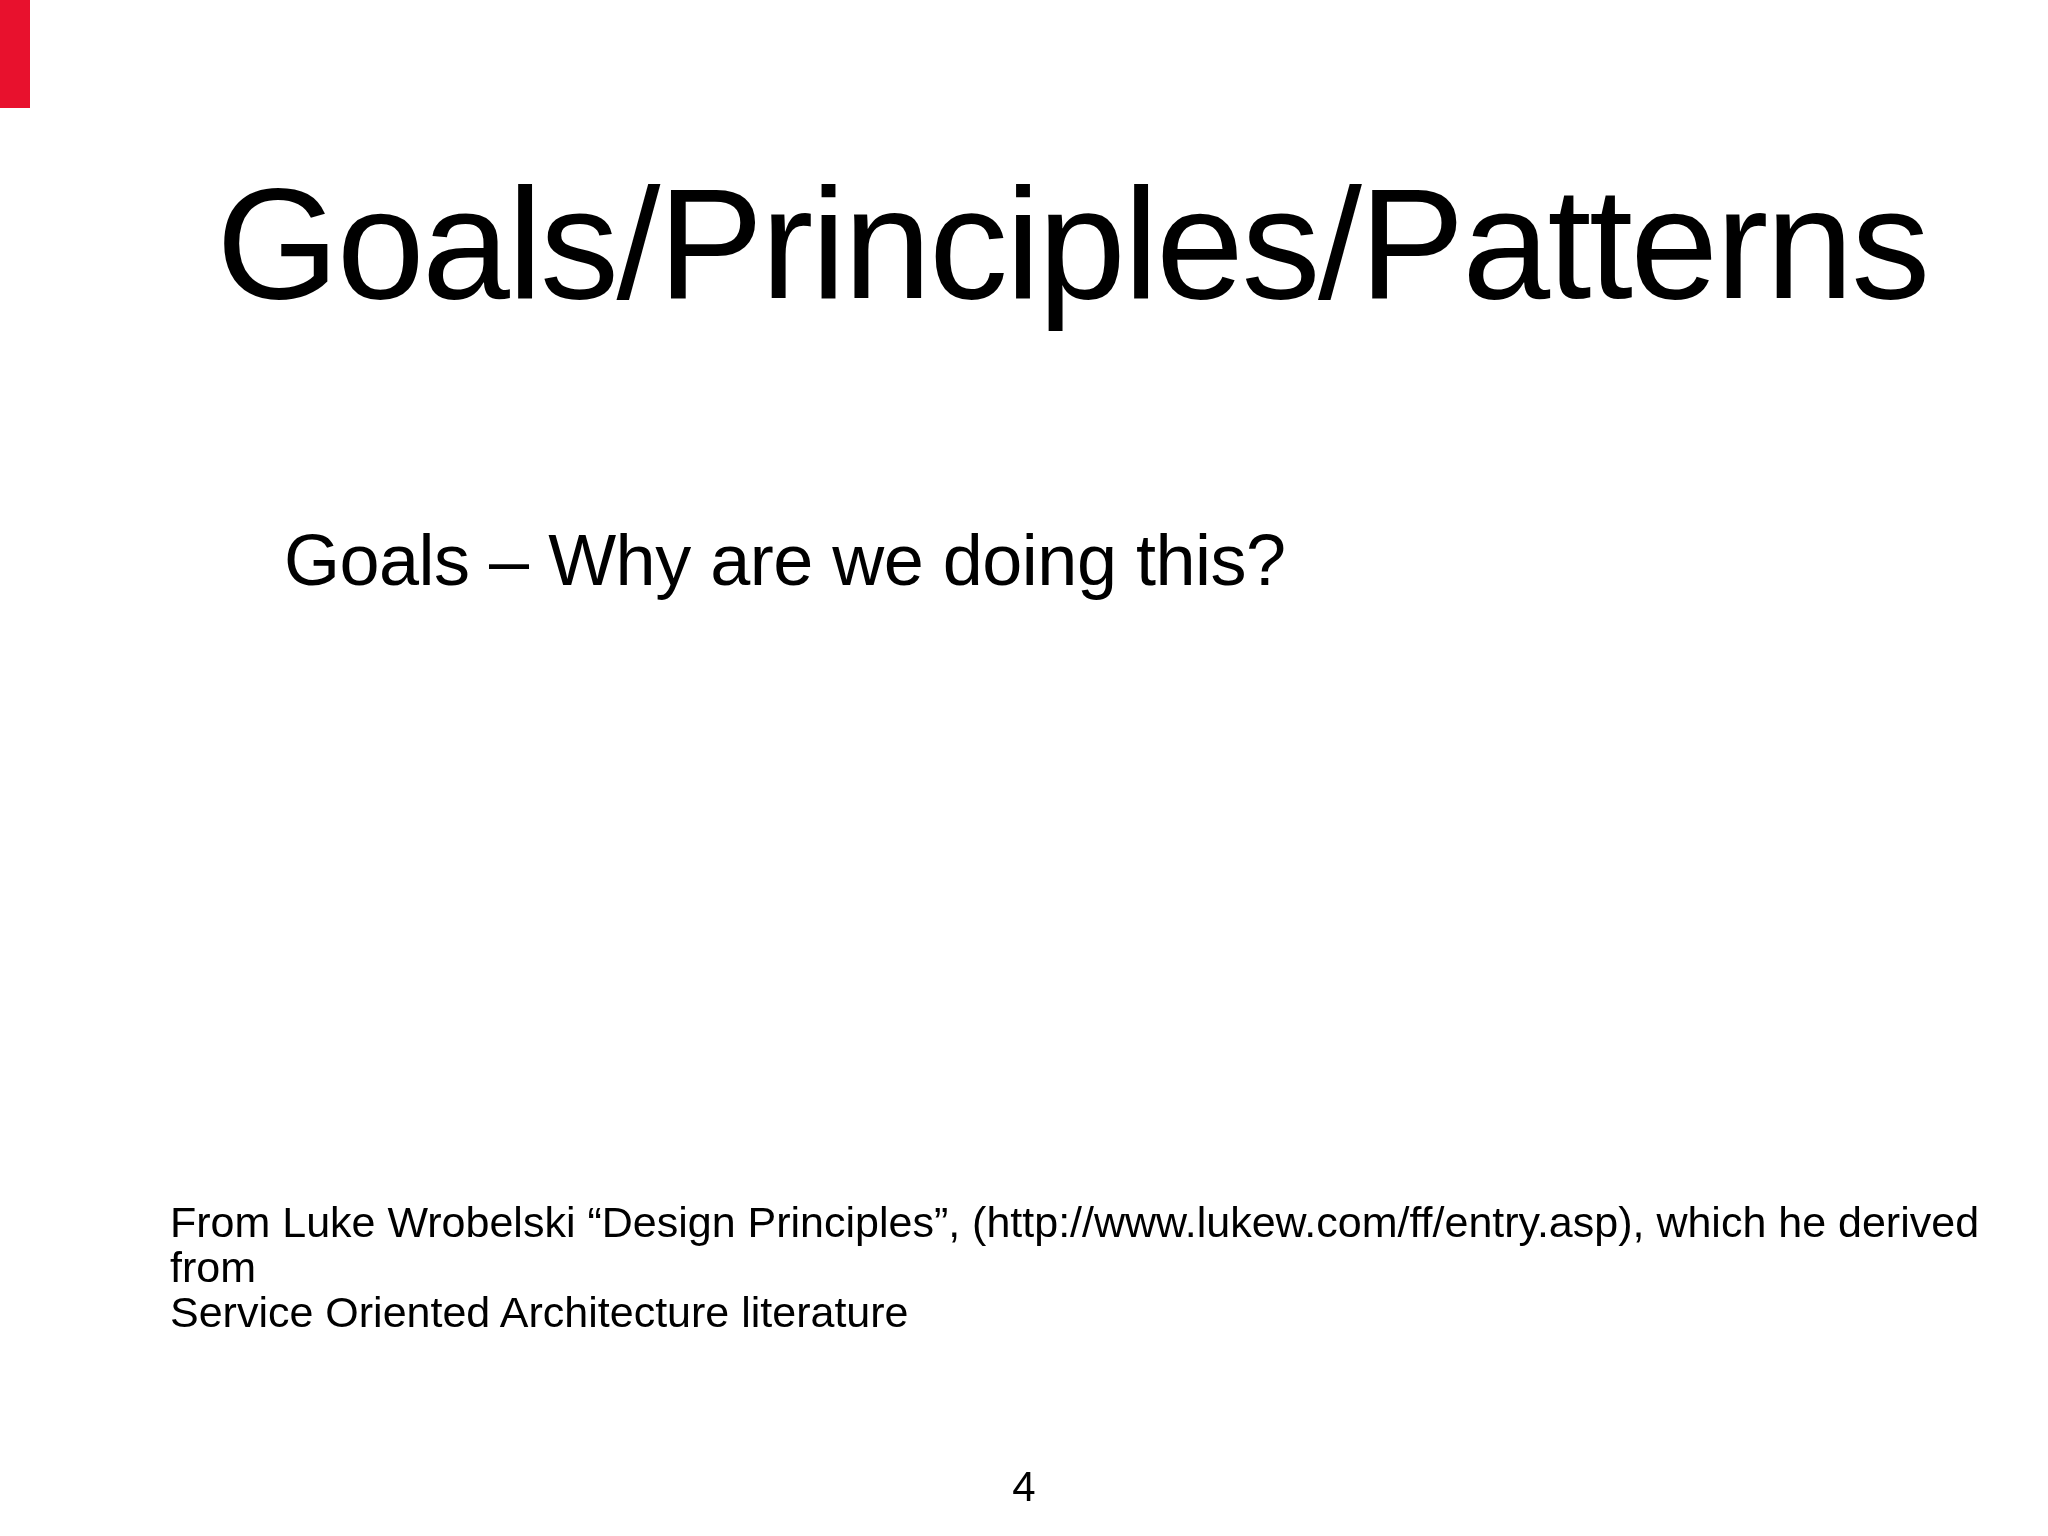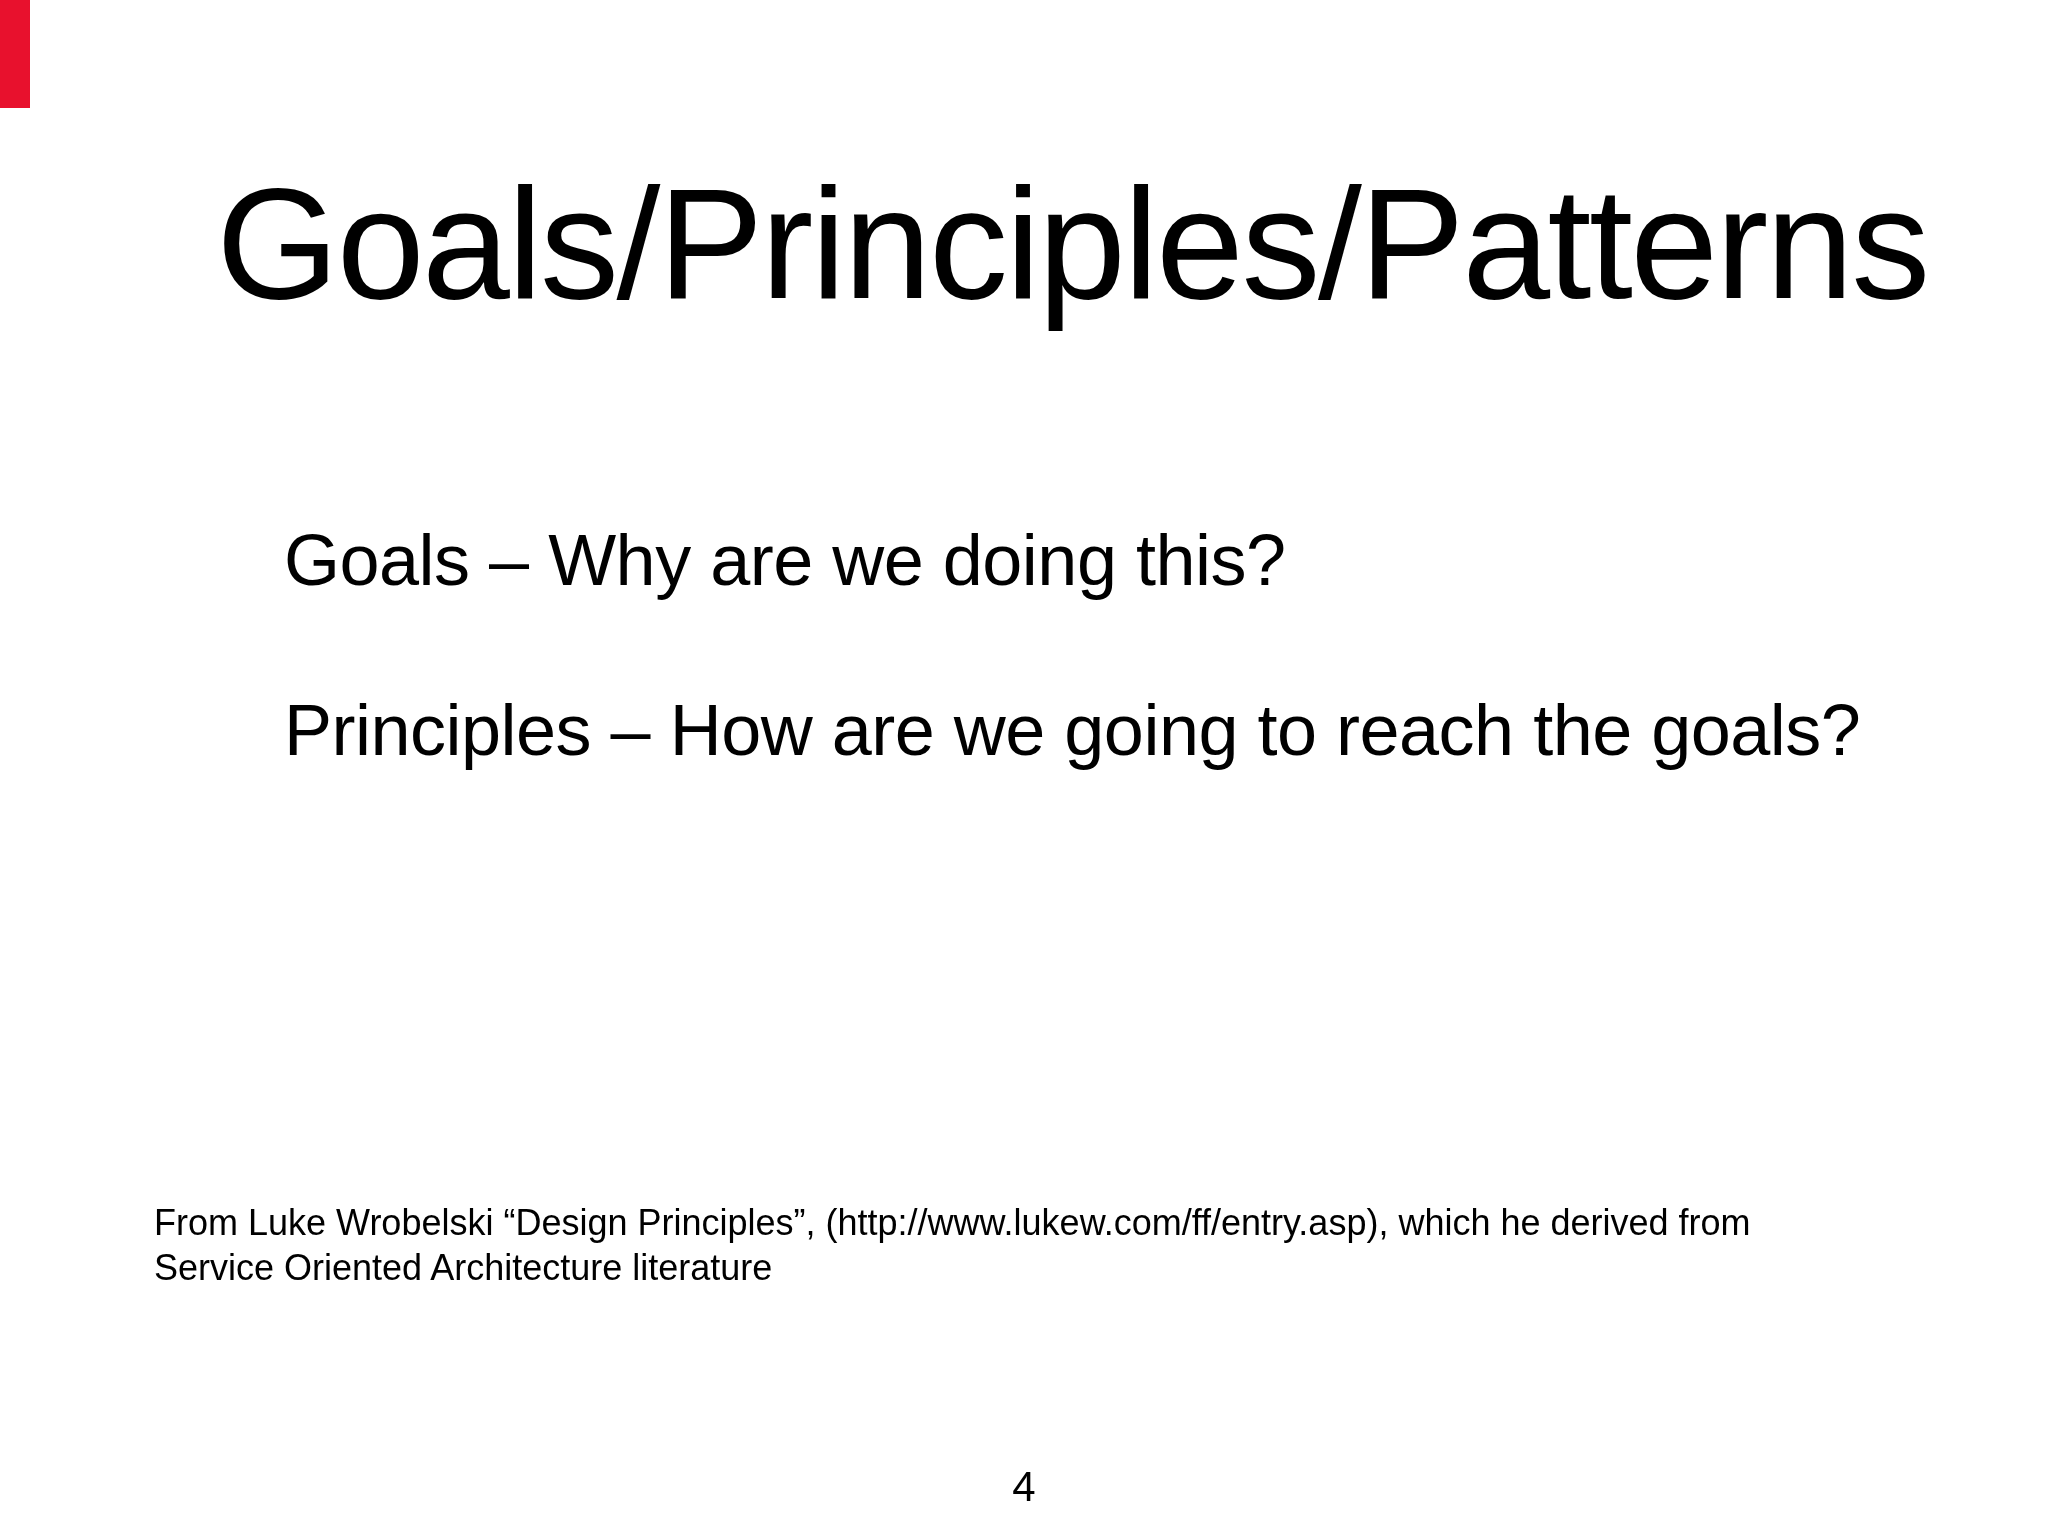--- a/index.html
+++ b/index.html
@@ -47,25 +47,25 @@
   .bullets p {
     margin: 0 0 80px 0;
     font-size: 72px;
     font-weight: 400;
     line-height: 90px;
     letter-spacing: -0.5px;
     white-space: pre-line;
   }
   .footnote {
     position: absolute;
-    left: 154px;
+    left: 170px;
     top: 1200px;
     width: 1820px;
     margin: 0;
-    font-size: 36px;
+    font-size: 43px;
     font-weight: 400;
     line-height: 45px;
     white-space: pre-line;
   }
   .page-number {
     position: absolute;
     top: 1464px;
     left: 0;
     width: 100%;
     text-align: center;
@@ -78,21 +78,20 @@
 <body>
 
 <div class="slide">
 
   <div class="corner-flag"></div>
 
   <h1 class="title">Goals/Principles/Patterns</h1>
 
   <div class="bullets">
     <p>Goals – Why are we doing this?</p>
-    <p>Principles – How are we going to reach the goals?</p>
   </div>
 
   <p class="footnote">From Luke Wrobelski “Design Principles”, (http://www.lukew.com/ff/entry.asp), which he derived from
 Service Oriented Architecture literature</p>
 
   <div class="page-number">4</div>
 
 </div>
 
 </body></html>

